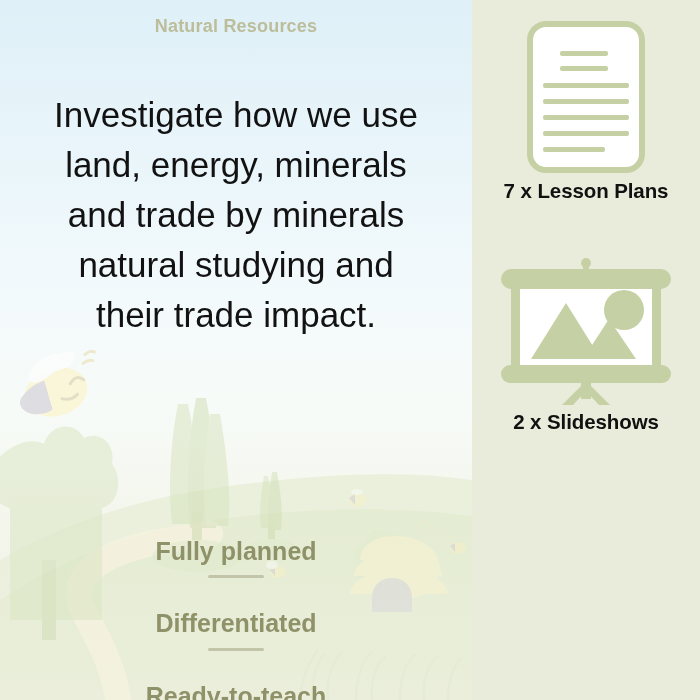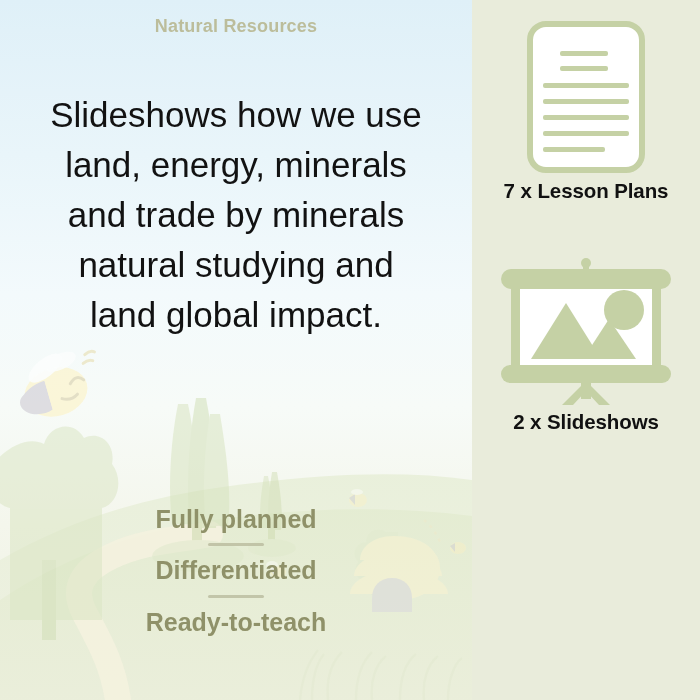--- a/index.html
+++ b/index.html
@@ -41,20 +41,21 @@
   }
   .body-text .ln{display:block;white-space:nowrap;}
 
   
   .features{
     position:absolute;left:0;top:506px;width:472px;text-align:center;
   }
   .feature{
     font-size:25px;font-weight:bold;color:#8f9169;
     line-height:1.05;
+    margin-top:32px;
   }
   .feat-rule{
     width:56px;height:3px;background:#b6b79a;opacity:.75;
     margin:11px auto 11px auto;border-radius:2px;
   }
 
   
   .item{position:absolute;left:0;width:228px;text-align:center;}
   .item-1{top:14px;}
   .item-2{top:250px;}
@@ -164,25 +165,25 @@
           <path d="M4,8 q8,5 16,0" stroke="#d8cfa8" stroke-width="3" fill="none" stroke-linecap="round"></path>
           <path d="M34,-20 q6,-3 10,0" stroke="#e8dfb2" stroke-width="3" fill="none" stroke-linecap="round"></path>
           <path d="M38,-28 q6,-3 10,0" stroke="#e8dfb2" stroke-width="3" fill="none" stroke-linecap="round"></path>
         </g>
       </g>
     </svg>
 
     <div class="title">Natural Resources</div>
 
     <div class="body-text">
-      <span class="ln">Slideshows how we use</span>
+      <span class="ln">Investigate how we use</span>
       <span class="ln">land, energy, minerals</span>
       <span class="ln">and trade by minerals</span>
       <span class="ln">natural studying and</span>
-      <span class="ln">land global impact.</span>
+      <span class="ln">their trade impact.</span>
     </div>
 
     <div class="features">
       <div class="feature">Fully planned</div>
       <div class="feat-rule"></div>
       <div class="feature">Differentiated</div>
       <div class="feat-rule"></div>
       <div class="feature">Ready-to-teach</div>
     </div>
   </div>

